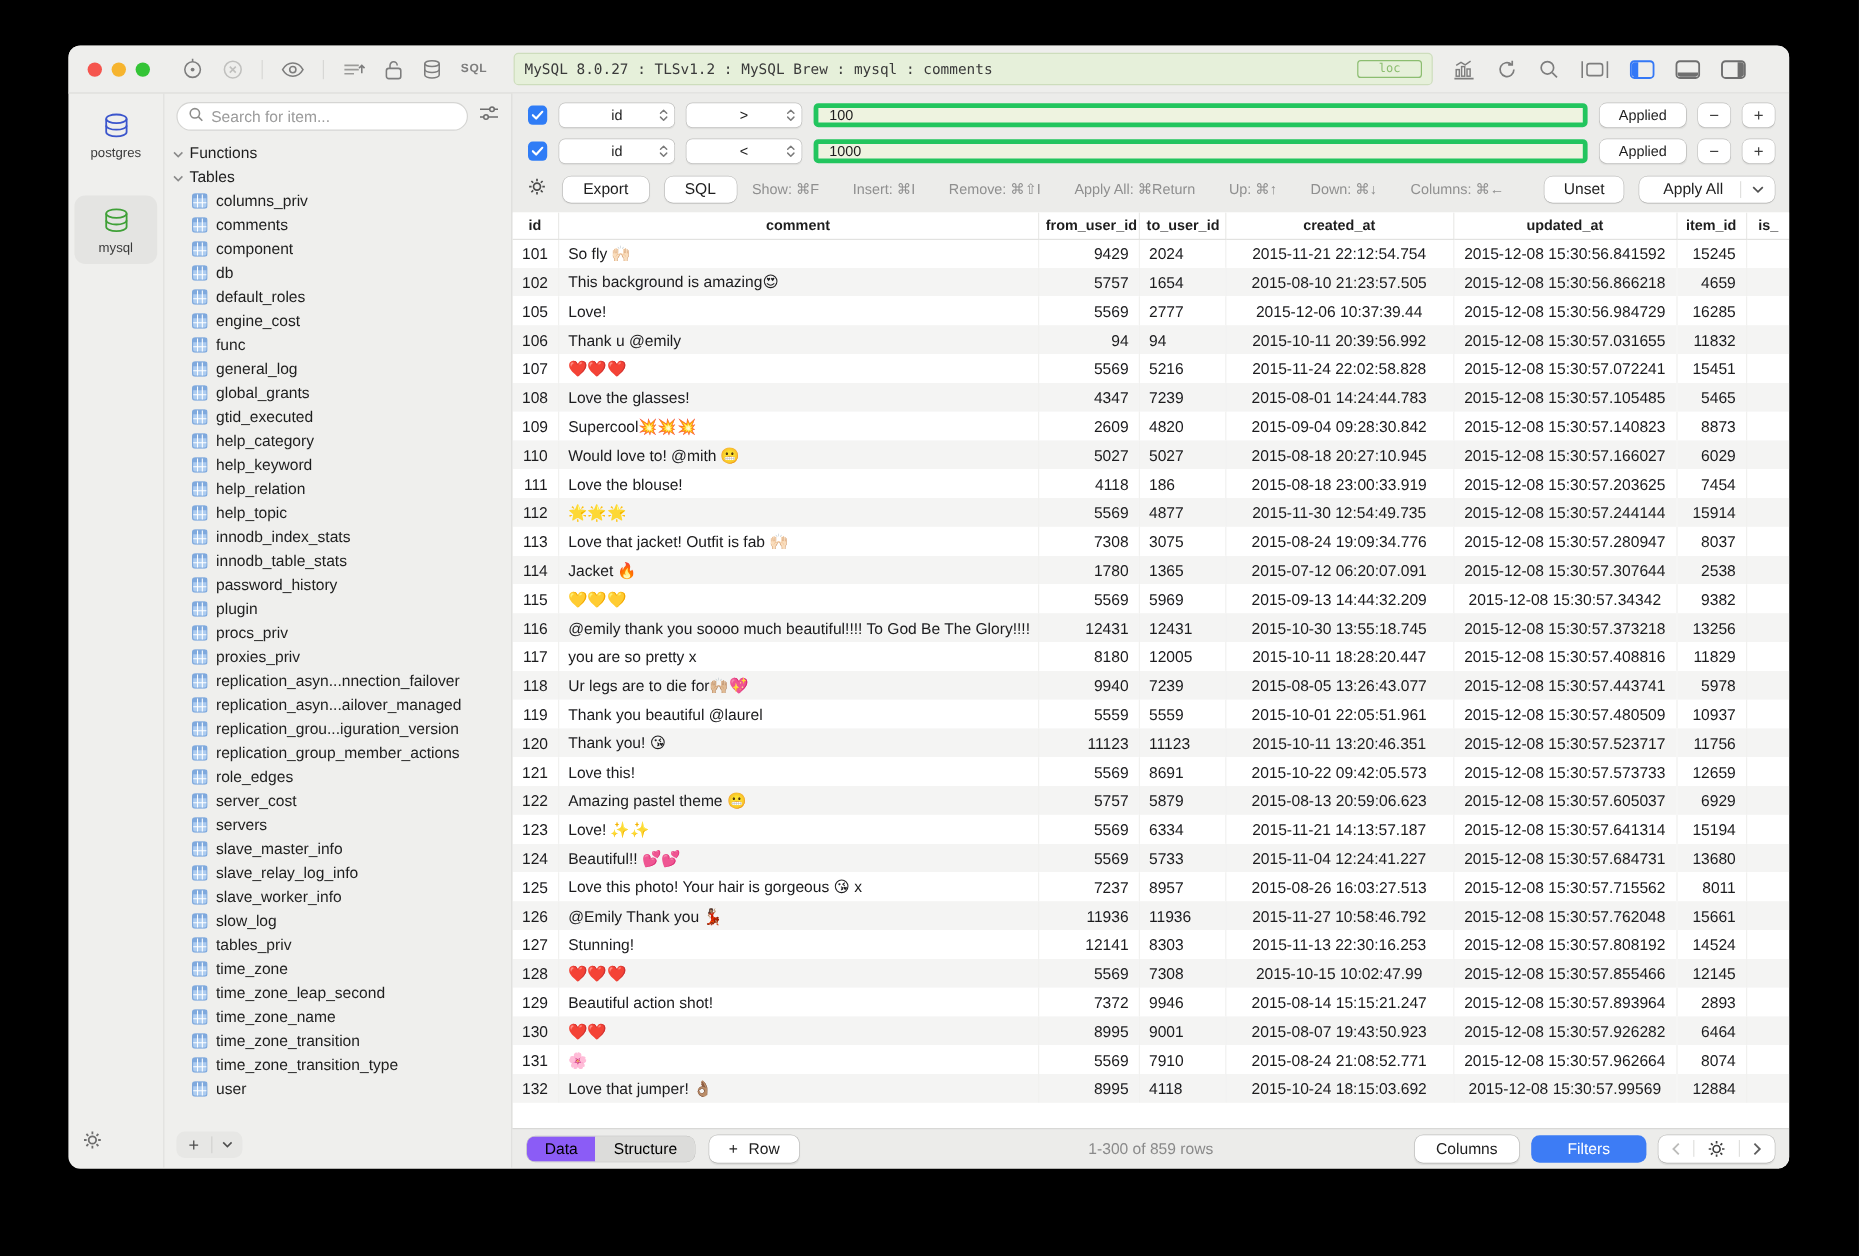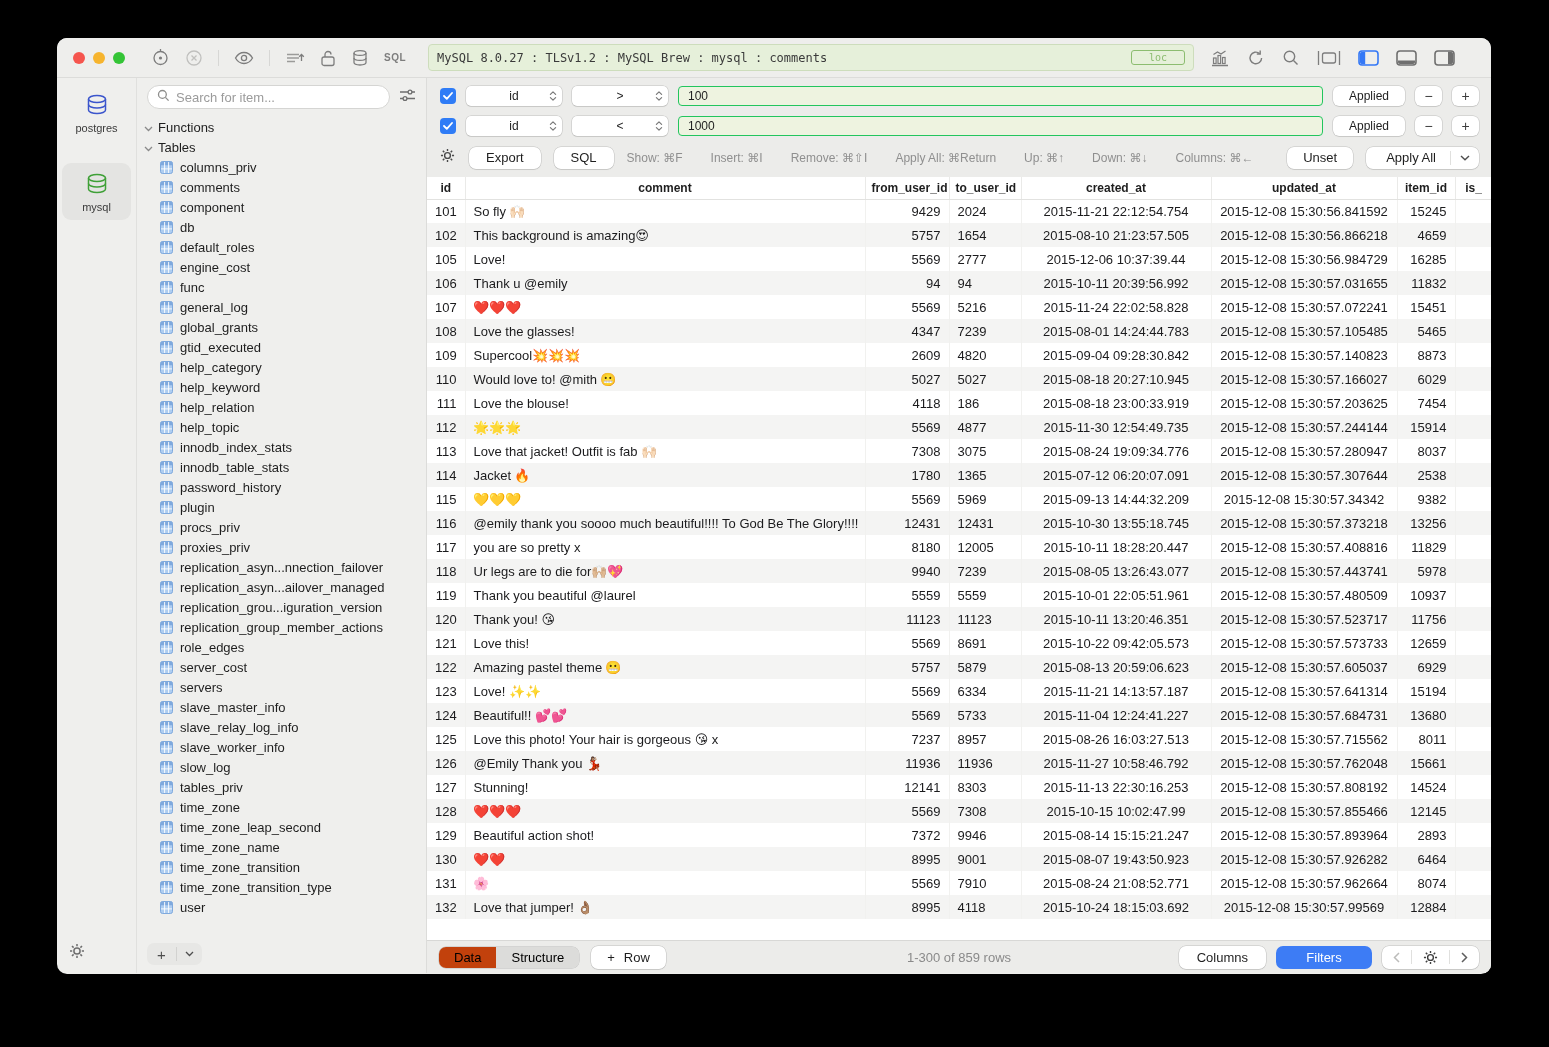--- a/index.html
+++ b/index.html
@@ -42,21 +42,21 @@
   .sb-chev { padding:0 8px; display:flex; }
 
   .main { flex:1; min-width:0; display:flex; flex-direction:column; background:#ececea; }
 
   
   .filterbar { padding:8px 12px 8px 13px; }
   .filter-row { display:flex; align-items:center; gap:10px; height:20px; margin-bottom:10px; }
   .fcheck { width:16px; height:16px; flex:none; border-radius:4px; background:#2f7cf6; display:flex; align-items:center; justify-content:center; }
   .fselect { width:96px; flex:none; height:20px; background:#fff; border-radius:5px; box-shadow:0 0 0 .5px rgba(0,0,0,.18),0 1px 1px rgba(0,0,0,.07); display:flex; align-items:center; justify-content:center; font-size:12px; color:#1e1e1e; position:relative; }
   .fselect .stepper { position:absolute; right:5px; top:4px; }
-  .finput { flex:1; height:20px; background:#eef3e0; border:1px solid #22c55e; border-radius:4px; display:flex; align-items:center; padding:0 9px; font-size:12px; color:#1e1e1e; }
+  .finput { flex:1; height:20px; background:#eef3e0; border:4px solid #22c55e; border-radius:4px; display:flex; align-items:center; padding:0 9px; font-size:12px; color:#1e1e1e; }
   .btn { background:#fff; border-radius:6px; box-shadow:0 0 0 .5px rgba(0,0,0,.18),0 1px 1px rgba(0,0,0,.07); display:flex; align-items:center; justify-content:center; font-size:12px; color:#1e1e1e; }
   .fapplied { width:72px; height:20px; flex:none; }
   .fsq { width:27px; height:20px; flex:none; font-size:14px; color:#3e3e3e; }
   .shortcut-row { display:flex; align-items:center; height:23px; gap:13px; }
   .shortcut-row .gear { color:#4a4a4a; margin-right:1px; }
   .tool-btn { height:22px; padding:0 17px; font-size:13px; border-radius:7px; }
   .shortcuts { display:flex; gap:28px; font-size:12px; color:#8f8f8f; white-space:nowrap; overflow:hidden; }
   .unset-btn { margin-left:auto; height:22px; padding:0 16px; font-size:13px; border-radius:7px; flex:none; }
   .apply-all { height:22px; border-radius:7px; padding:0; flex:none; }
   .apply-all .aa-label { padding:0 14px 0 20px; font-size:13px; }
@@ -68,21 +68,21 @@
   table { border-collapse:collapse; table-layout:fixed; width:1063px; }
   thead th { height:22px; font-size:12px; font-weight:600; color:#1e1e1e; text-align:center; border-bottom:1px solid #e2e2e0; border-right:1px solid #eaeae8; padding:0 6px; white-space:nowrap; overflow:hidden; background:#fff; }
   tbody td { height:24px; font-size:13px; color:#1b1b1d; padding:0 8px; border-right:1px solid #f1f1ef; white-space:nowrap; overflow:hidden; }
   tbody tr:nth-child(even) { background:#f4f4f3; }
   .al { text-align:left; } .ar { text-align:right; } .ac { text-align:center; }
 
   
   .statusbar { height:33px; flex:none; background:#ececea; border-top:1px solid #d8d8d6; display:flex; align-items:center; padding:0 12px; position:relative; }
   .seg { display:flex; border-radius:7px; overflow:hidden; box-shadow:0 0 0 .5px rgba(0,0,0,.2); font-size:13px; }
   .seg-part { padding:3px 15px; }
-  .seg-active { background:#c2410c; }
+  .seg-active { background:#8b5cf6; }
   .seg-idle { background:#dcdcda; }
   .rowadd-btn { margin-left:12px; height:23px; padding:0 16px; gap:9px; font-size:13px; border-radius:7px; }
   .row-count { position:absolute; left:50%; transform:translateX(-50%); font-size:13px; color:#8a8a8a; }
   .sb-right { margin-left:auto; display:flex; align-items:center; gap:10px; }
   .columns-btn { height:23px; padding:0 18px; font-size:13px; border-radius:7px; }
   .filters-btn { height:23px; width:96px; font-size:13px; border-radius:7px; background:#3d7cf5; color:#fff; box-shadow:none; }
   .nav-group { height:23px; border-radius:7px; display:flex; align-items:center; }
   .ng-part { padding:0 11px; display:flex; align-items:center; }
   .ng-sep { width:1px; height:14px; background:#e0e0de; }
 </style>

